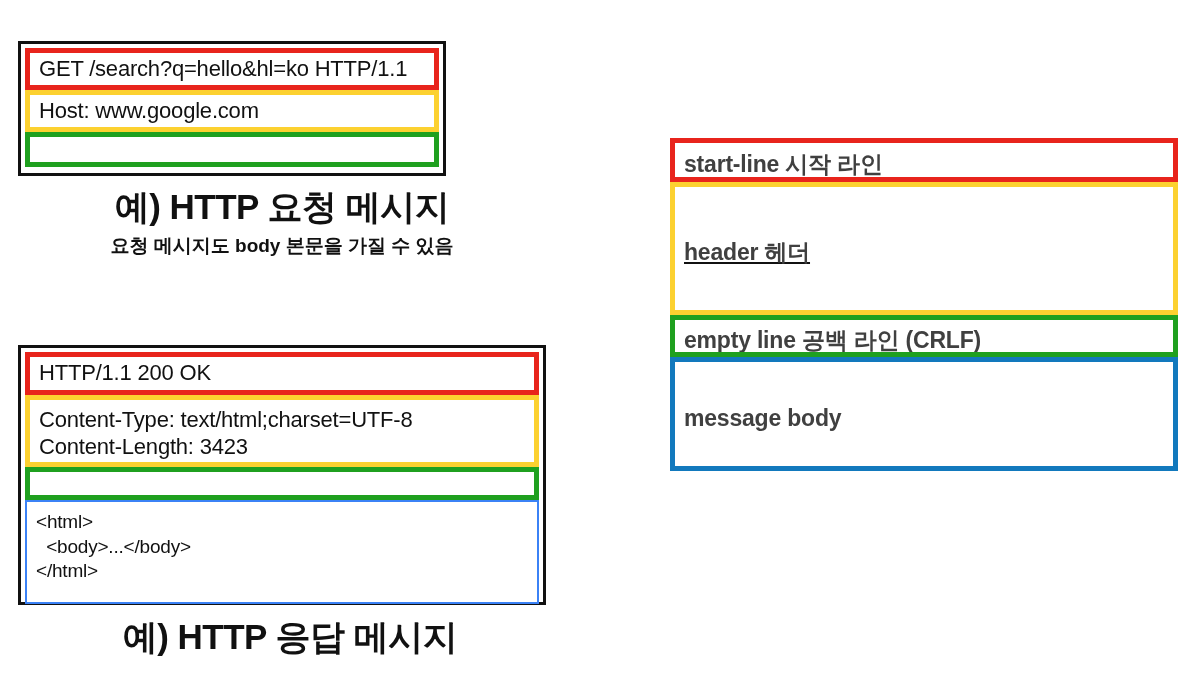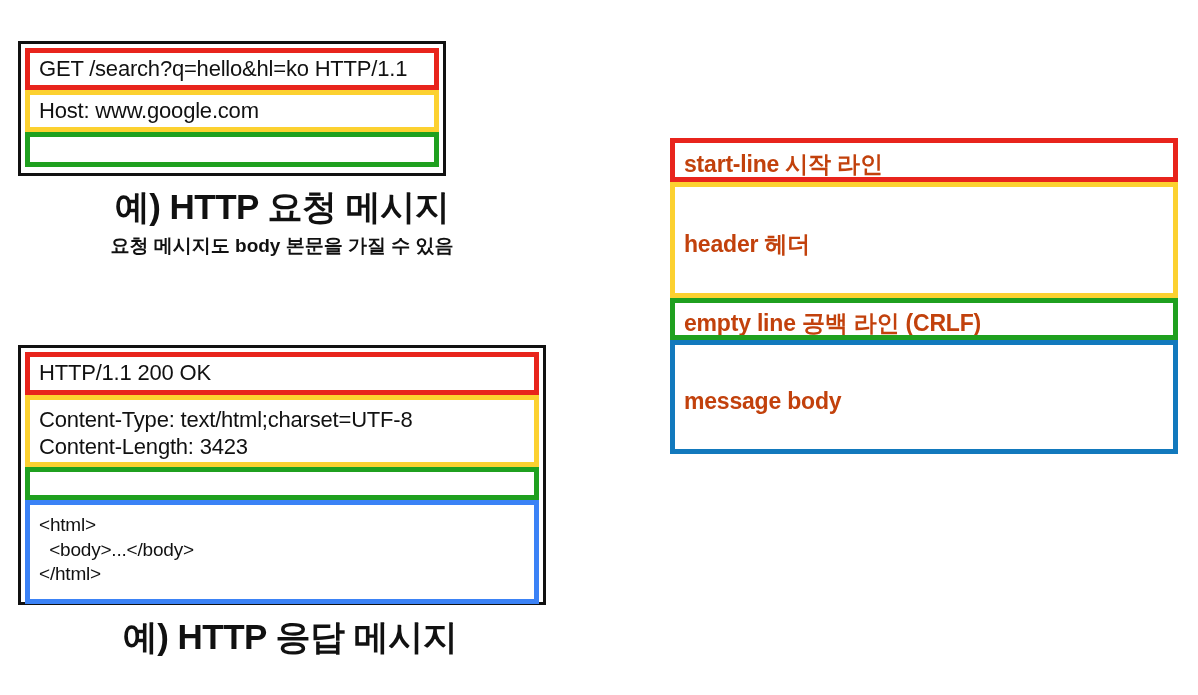--- a/index.html
+++ b/index.html
@@ -37,21 +37,21 @@
     box-sizing: border-box;
     background: #ffffff;
     display: flex;
     align-items: center;
     padding: 2px 9px;
     overflow: hidden;
   }
   .seg-red    { border: 5px solid #e8241c; }
   .seg-yellow { border: 5px solid #fcd130; }
   .seg-green  { border: 5px solid #1fa01f; }
-  .seg-blue   { border: 5px solid #3b82f6; }
+  .seg-blue   { border: 2px solid #3b82f6; }
 
   .seg-text {
     font-size: 22px;
     line-height: 1.22;
     letter-spacing: -0.2px;
     white-space: pre-wrap;
     color: #111111;
   }
   .seg-text.small {
     font-size: 19px;
@@ -106,25 +106,25 @@
     background: #ffffff;
     display: flex;
     align-items: center;
     padding: 0 9px;
     overflow: hidden;
   }
   .struct-text {
     font-size: 23px;
     font-weight: bold;
     letter-spacing: -0.2px;
-    color: #c2410c;
+    color: #404040;
     margin-top: 8px;
   }
   .struct-start { border: 5px solid #e8241c; height: 44px; }
-  .struct-head  { border: 5px solid #fcd130; height: 116px; }
+  .struct-head  { border: 5px solid #fcd130; height: 133px; text-decoration: underline; }
   .struct-empty { border: 5px solid #1fa01f; height: 42px; }
   .struct-body  { border: 5px solid #1279bd; height: 114px; }
 </style>
 </head>
 <body>
 
 <div class="canvas">
 
   <div class="example-card request">
     <div class="seg seg-red">

